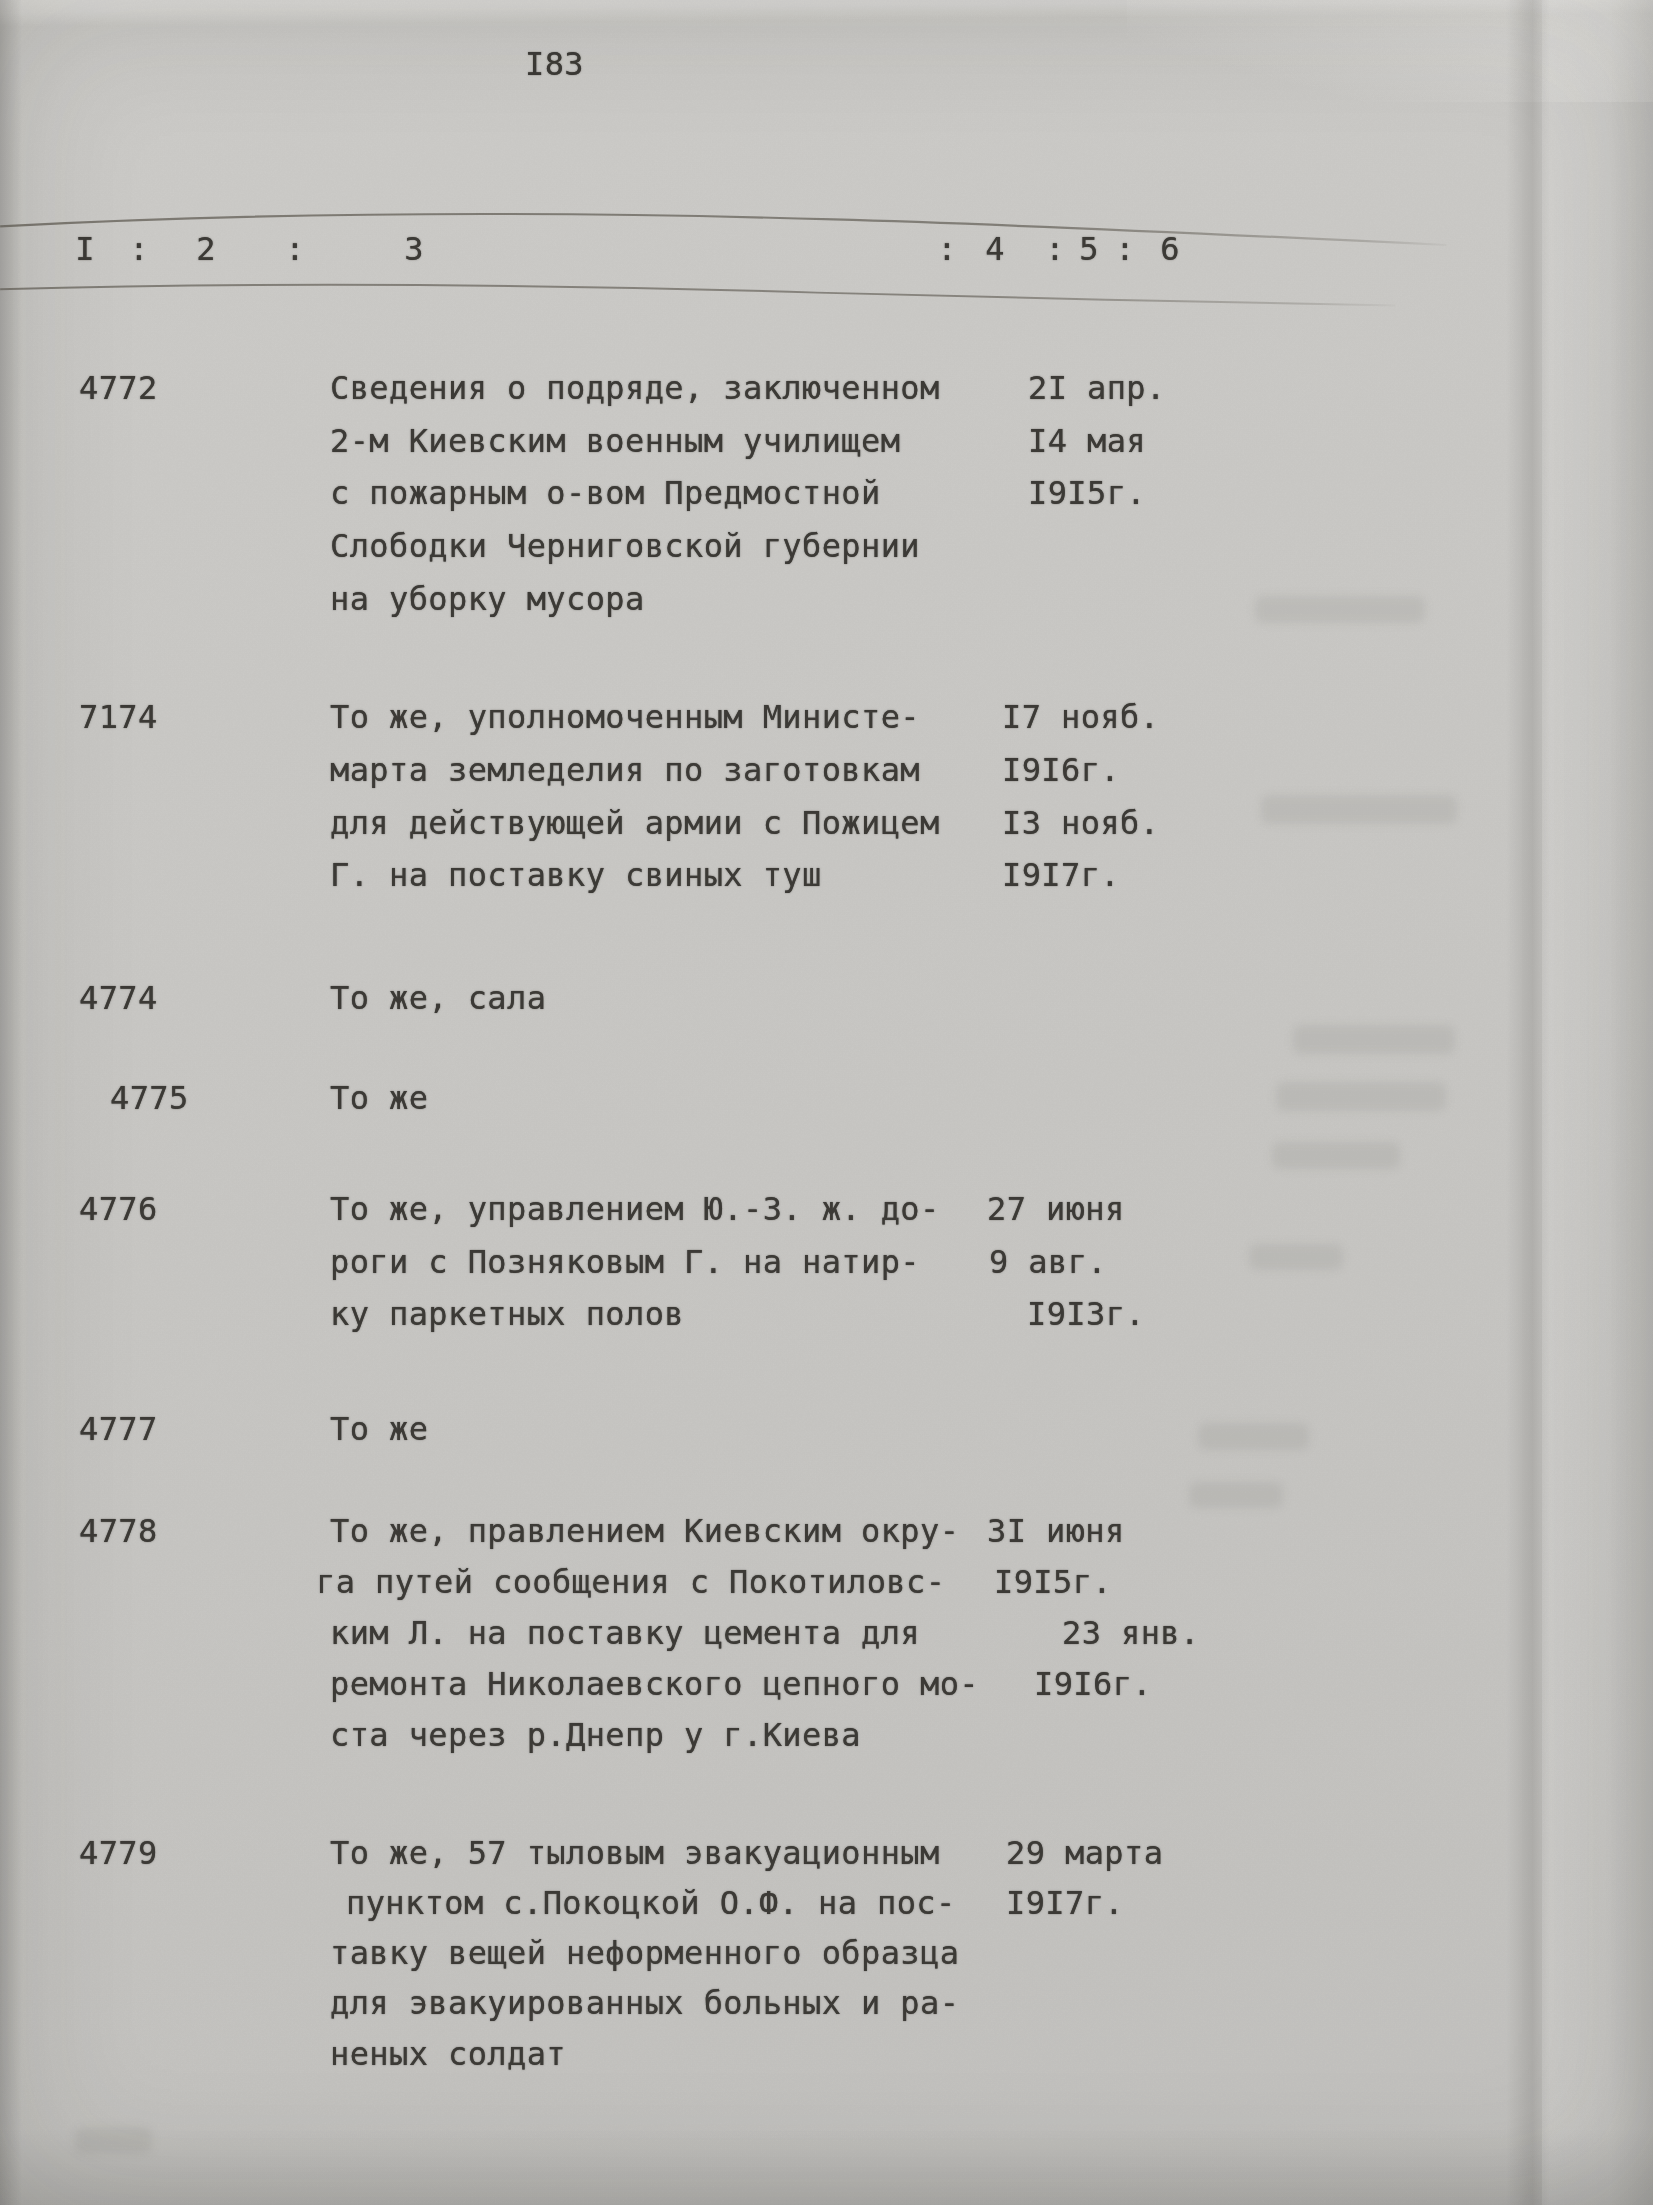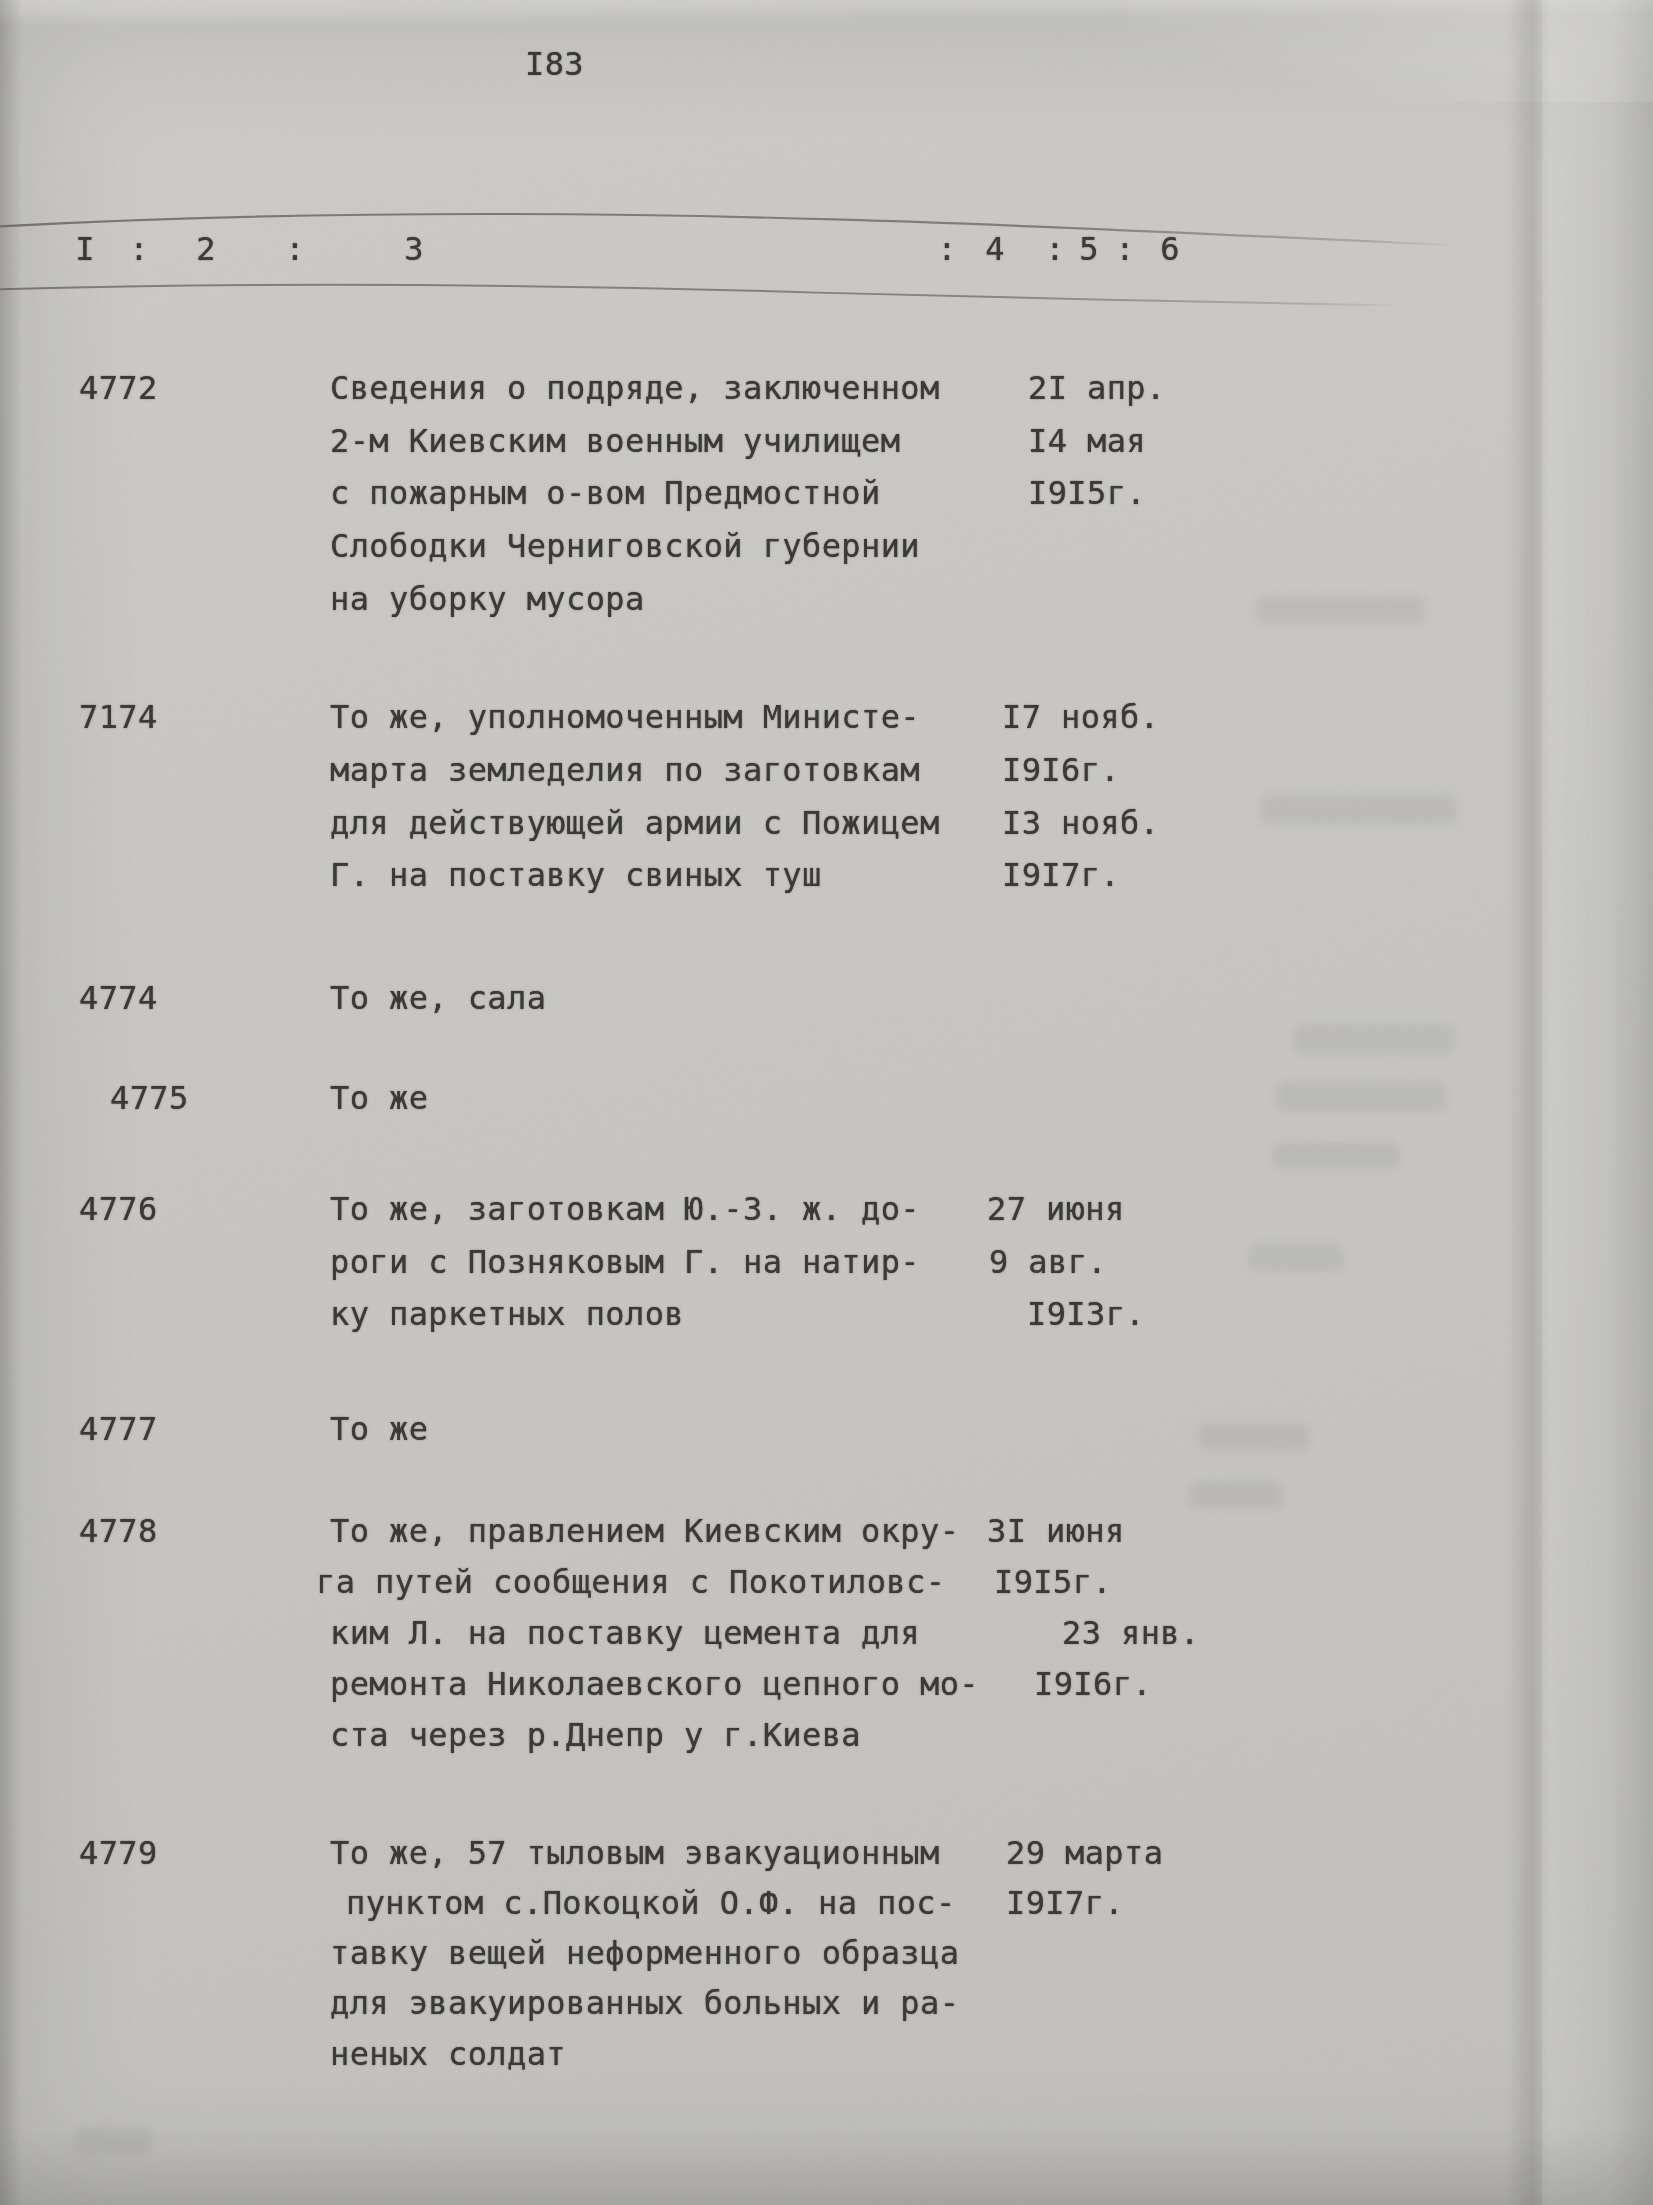--- a/index.html
+++ b/index.html
@@ -123,21 +123,21 @@
       <span class="tw" style="left: 1002px; top: 754px;">I9I6г.</span>
       <span class="tw" style="left: 330px; top: 807px;">для действующей армии с Пожицем</span>
       <span class="tw" style="left: 1002px; top: 807px;">I3 нояб.</span>
       <span class="tw" style="left: 330px; top: 859px;">Г. на поставку свиных туш</span>
       <span class="tw" style="left: 1002px; top: 859px;">I9I7г.</span>
       <span class="tw" style="left: 79px; top: 982px;">4774</span>
       <span class="tw" style="left: 330px; top: 982px;">То же, сала</span>
       <span class="tw" style="left: 62px; top: 1082px; margin-left: 48px;">4775</span>
       <span class="tw" style="left: 330px; top: 1082px;">То же</span>
       <span class="tw" style="left: 79px; top: 1193px;">4776</span>
-      <span class="tw" style="left: 330px; top: 1193px;">То же, заготовкам Ю.-З. ж. до-</span>
+      <span class="tw" style="left: 330px; top: 1193px;">То же, управлением Ю.-З. ж. до-</span>
       <span class="tw" style="left: 987px; top: 1193px;">27 июня</span>
       <span class="tw" style="left: 330px; top: 1246px;">роги с Позняковым Г. на натир-</span>
       <span class="tw" style="left: 989px; top: 1246px;">9 авг.</span>
       <span class="tw" style="left: 330px; top: 1298px;">ку паркетных полов</span>
       <span class="tw" style="left: 1027px; top: 1298px;">I9I3г.</span>
       <span class="tw" style="left: 67px; top: 1413px; margin-left: 12px;">4777</span>
       <span class="tw" style="left: 330px; top: 1413px;">То же</span>
       <span class="tw" style="left: 79px; top: 1515px;">4778</span>
       <span class="tw" style="left: 330px; top: 1515px;">То же, правлением Киевским окру-</span>
       <span class="tw" style="left: 987px; top: 1515px;">3I июня</span>

